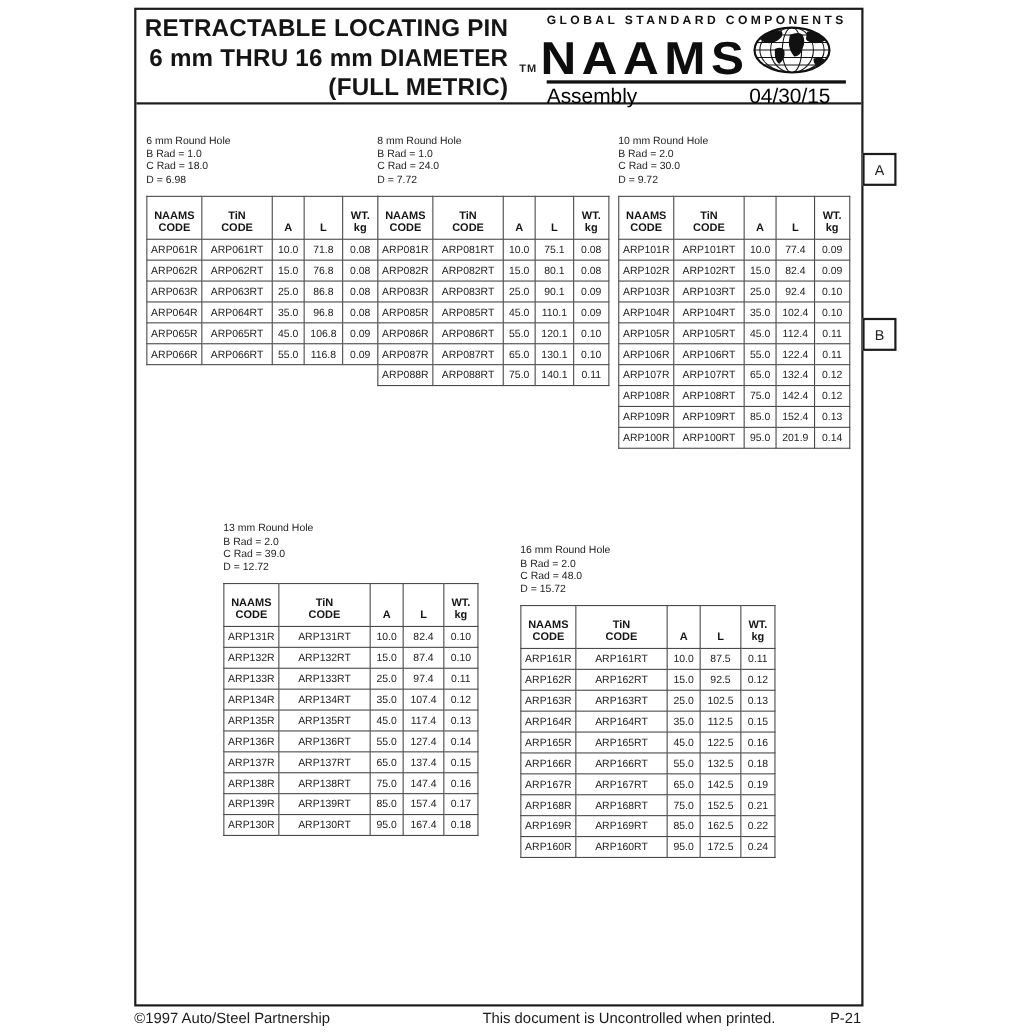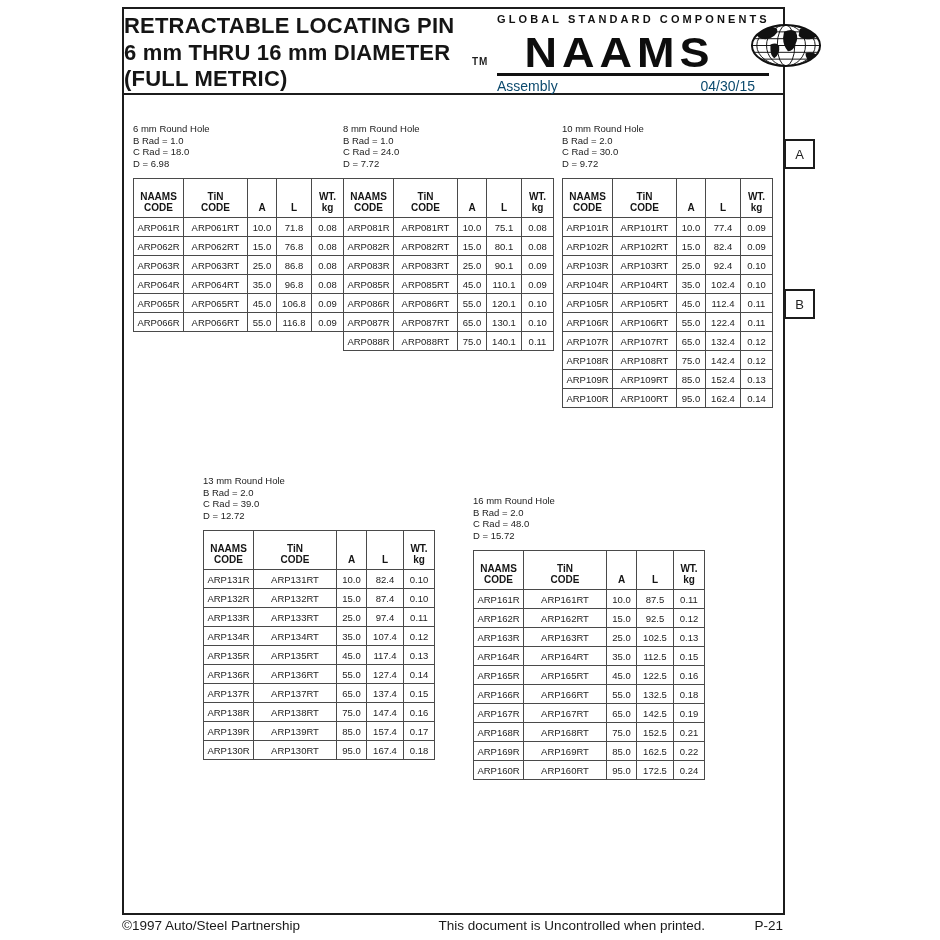--- a/index.html
+++ b/index.html
@@ -11,39 +11,39 @@
   .content-box{
     position:absolute;left:122px;top:7px;width:659px;height:904px;
     border:2px solid #1c1c1c;background:#ffffff;
   }
   
   .header{
     position:absolute;left:0;top:0;width:100%;height:86px;
     border-bottom:2px solid #1c1c1c;display:flex;box-sizing:border-box;
   }
   .title-block{
-    width:338px;text-align:left;font-weight:bold;font-size:22px;
+    width:338px;text-align:right;font-weight:bold;font-size:22px;
     line-height:26.5px;padding-top:4px;letter-spacing:0.2px;color:#151515;
   }
   .brand-block{flex:1;position:relative;}
   .brand-tagline{
     position:absolute;left:35px;top:4px;font-size:11px;font-weight:bold;
     letter-spacing:3.1px;white-space:nowrap;color:#111;
   }
-  .brand-row{position:absolute;left:10px;top:14px;display:flex;align-items:flex-end;gap:33px;}
+  .brand-row{position:absolute;left:10px;top:14px;display:flex;align-items:flex-end;}
   .brand-tm{font-size:10px;font-weight:bold;margin:0 3px 8px 0;letter-spacing:1px;}
   .brand-name{
     font-size:45px;font-weight:bold;letter-spacing:5px;line-height:48px;
     color:#0d0d0d;transform:scaleY(0.93);transform-origin:bottom;
   }
   .brand-globe{margin:0 0 3px 2px;}
   .brand-rule{position:absolute;left:35px;top:64px;width:272px;height:3px;background:#111;}
   .brand-sub{
     position:absolute;left:35px;top:69px;width:258px;display:flex;
-    justify-content:space-between;font-size:14px;color:#0c4a6e;
+    justify-content:space-between;font-size:19px;color:#000000;
   }
   
   .tgroup{position:absolute;}
   .g1{left:133px;top:123px;}
   .g2{left:343px;top:123px;}
   .g3{left:562px;top:123px;}
   .g4{left:203px;top:475px;}
   .g5{left:473px;top:475px;margin-top:20px;}
   .specs{font-size:9.5px;line-height:11.5px;color:#222;white-space:nowrap;}
   table.ptable{
@@ -372,21 +372,21 @@
           <td>ARP109R</td>
           <td>ARP109RT</td>
           <td>85.0</td>
           <td>152.4</td>
           <td>0.13</td>
         </tr>
         <tr>
           <td>ARP100R</td>
           <td>ARP100RT</td>
           <td>95.0</td>
-          <td>162.4</td>
+          <td>201.9</td>
           <td>0.14</td>
         </tr>
       </tbody>
     </table>
 </section>
 
 <section class="tgroup g4">
   <div class="specs">
       <div>13 mm Round Hole</div>
       <div>B Rad = 2.0</div>

